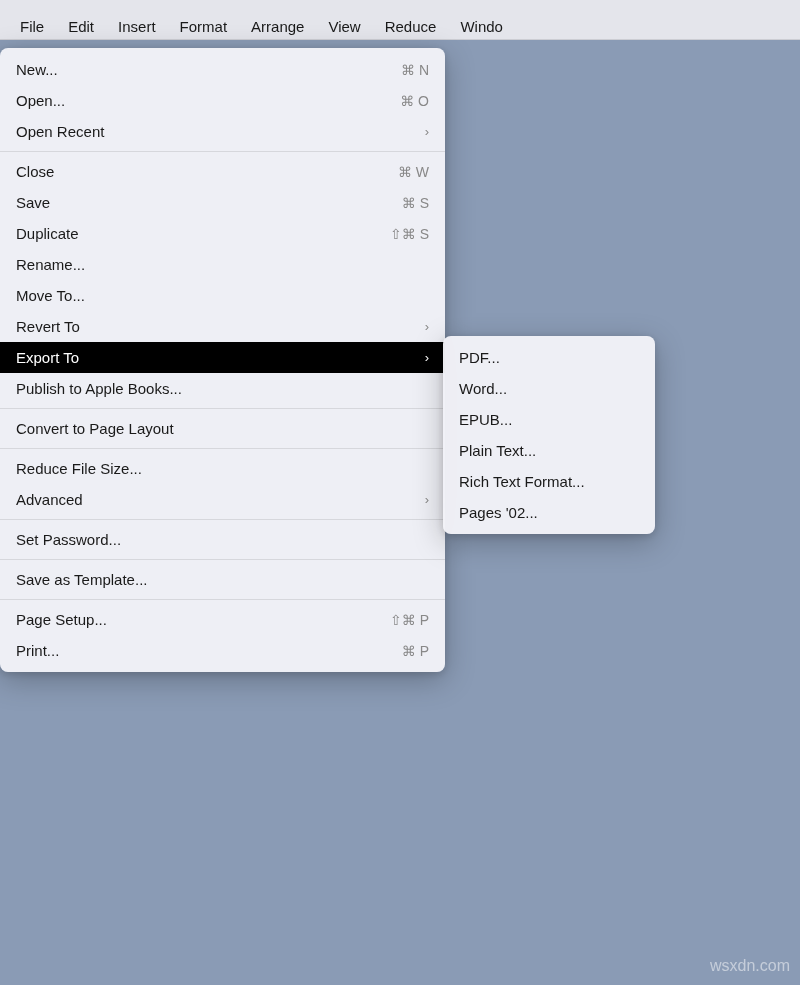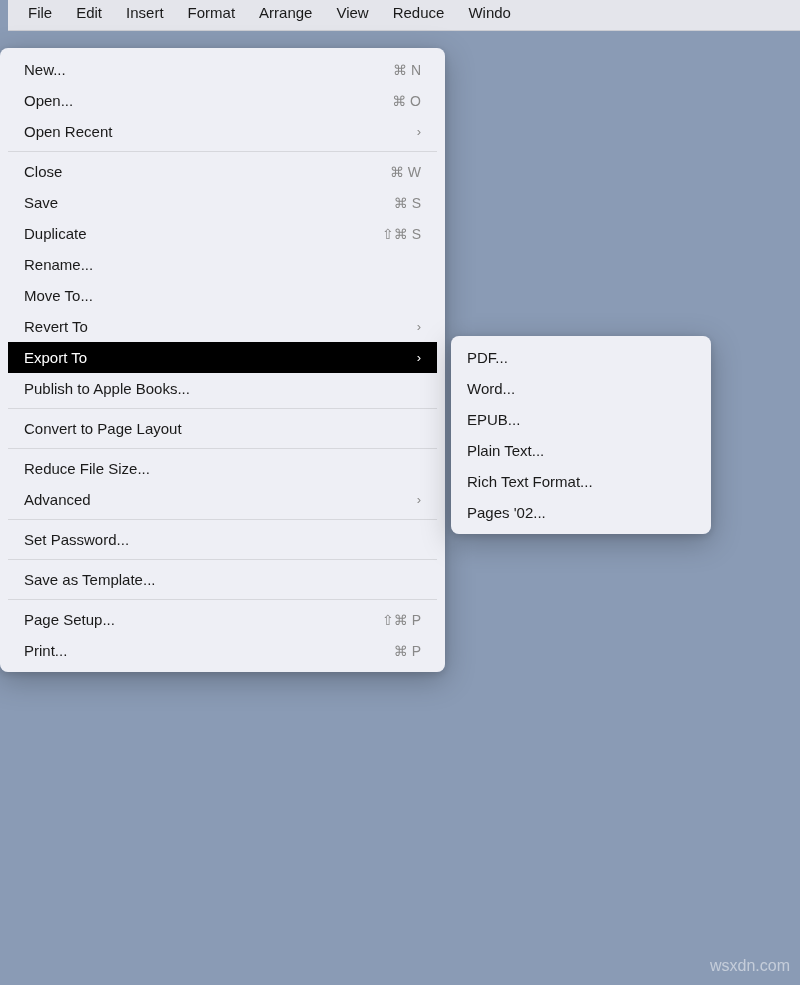--- a/index.html
+++ b/index.html
@@ -13,29 +13,28 @@
       height: 985px;
       background-color: #8a9bb5;
       font-family: -apple-system, BlinkMacSystemFont, 'SF Pro Text', 'Helvetica Neue', sans-serif;
       position: relative;
       overflow: hidden;
     }
 
     
     .menubar {
       display: flex;
-      align-items: flex-start;
+      align-items: flex-end;
       background: rgba(235, 235, 240, 0.92);
-      height: 31px;
+      height: 40px;
       padding: 0 8px;
       position: relative;
       z-index: 100;
       backdrop-filter: blur(10px);
       border-bottom: 1px solid rgba(0,0,0,0.1);
-      margin-left: 8px;
     }
 
     .menubar-item {
       padding: 4px 12px;
       font-size: 15px;
       font-weight: 400;
       border-radius: 5px;
       cursor: pointer;
       color: #1a1a1a;
       white-space: nowrap;
@@ -44,21 +43,21 @@
     
     .dropdown-menu {
       position: absolute;
       top: 48px;
       left: 0px;
       width: 445px;
       background: rgba(242, 242, 247, 0.97);
       border-radius: 8px;
       box-shadow: 0 8px 30px rgba(0,0,0,0.25), 0 2px 8px rgba(0,0,0,0.15);
       z-index: 200;
-      padding: 6px 8px;
+      padding: 6px 0;
       backdrop-filter: blur(20px);
     }
 
     .menu-item {
       display: flex;
       align-items: center;
       justify-content: space-between;
       padding: 7px 16px;
       font-size: 15px;
       color: #1a1a1a;
@@ -97,21 +96,21 @@
 
     .menu-item-label {
       flex: 1;
     }
 
     
     .submenu {
       position: absolute;
       top: -6px;
       left: 443px;
-      width: 260px;
+      width: 212px;
       background: rgba(242, 242, 247, 0.97);
       border-radius: 8px;
       box-shadow: 0 8px 30px rgba(0,0,0,0.25), 0 2px 8px rgba(0,0,0,0.15);
       z-index: 300;
       padding: 6px 0;
       backdrop-filter: blur(20px);
     }
 
     .submenu-item {
       display: flex;

